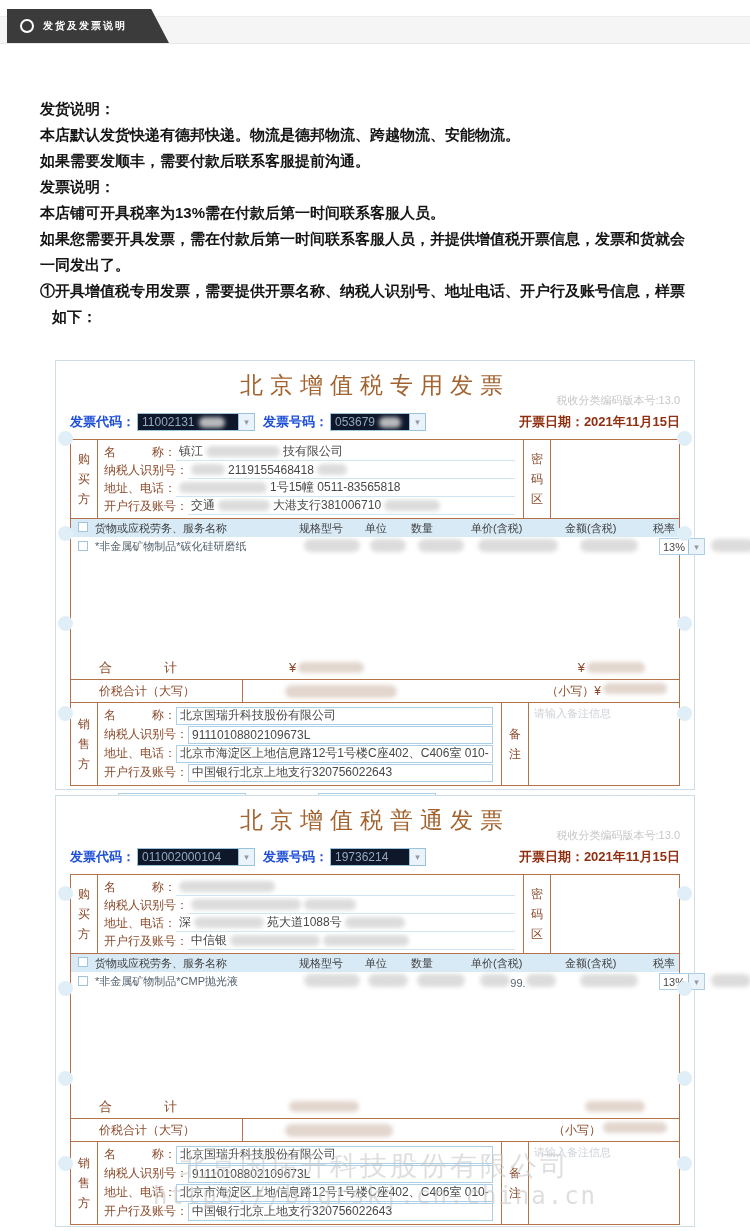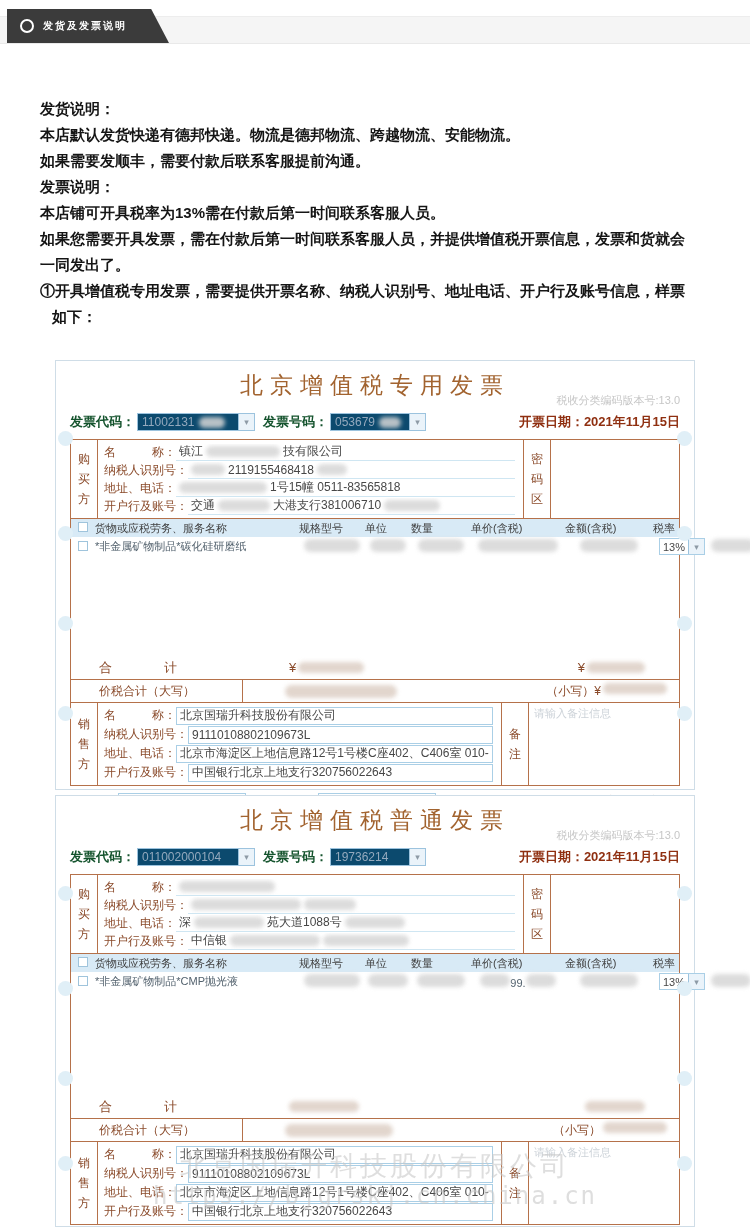--- a/index.html
+++ b/index.html
@@ -26,23 +26,23 @@
   #inv1{top:360px;height:430px;}
   #inv2{top:795px;height:432px;}
   .dot{position:absolute;width:15px;height:15px;border-radius:50%;background:#e0eff7;}
 
   .inv-title-row{position:relative;height:38px;margin-top:3px;}
   .inv-title{text-align:center;font-family:"DejaVu Serif",serif;font-size:23px;color:#a2632f;
              letter-spacing:7px;font-weight:500;}
   .version{position:absolute;right:0;bottom:0;font-size:11px;color:#c6c6c6;}
 
   .code-row{display:flex;align-items:center;height:24px;margin:2px 0 5px;position:relative;}
-  .lbl-red{color:#14532d;font-weight:bold;font-size:13px;}
+  .lbl-red{color:#1d4ed8;font-weight:bold;font-size:13px;}
   .select{display:inline-flex;align-items:center;height:18px;border:1px solid #9cc3de;
-          background:#0c4a6e;margin:0 8px 0 2px;box-sizing:border-box;}
+          background:#0f172a;margin:0 8px 0 2px;box-sizing:border-box;}
   .select .val{font-size:12px;color:#94a9bd;padding:0 4px;white-space:nowrap;}
   .arr{width:15px;align-self:stretch;background:#eaf3fa;border-left:1px solid #9cc3de;color:#8d9aa6;
        font-size:9px;display:flex;align-items:center;justify-content:center;}
   .date{position:absolute;right:0;color:#8f2f10;font-weight:bold;font-size:13px;white-space:nowrap;}
 
   .main{border:1px solid #b5714a;}
   .party{display:flex;border-bottom:1px solid #b5714a;}
   .vlab{width:26px;display:flex;align-items:center;justify-content:center;color:#8a4a2a;font-size:12px;}
   .vlab span{display:block;width:14px;word-break:break-all;text-align:center;line-height:20px;}
   .vlab.br{border-right:1px solid #b5714a;}

